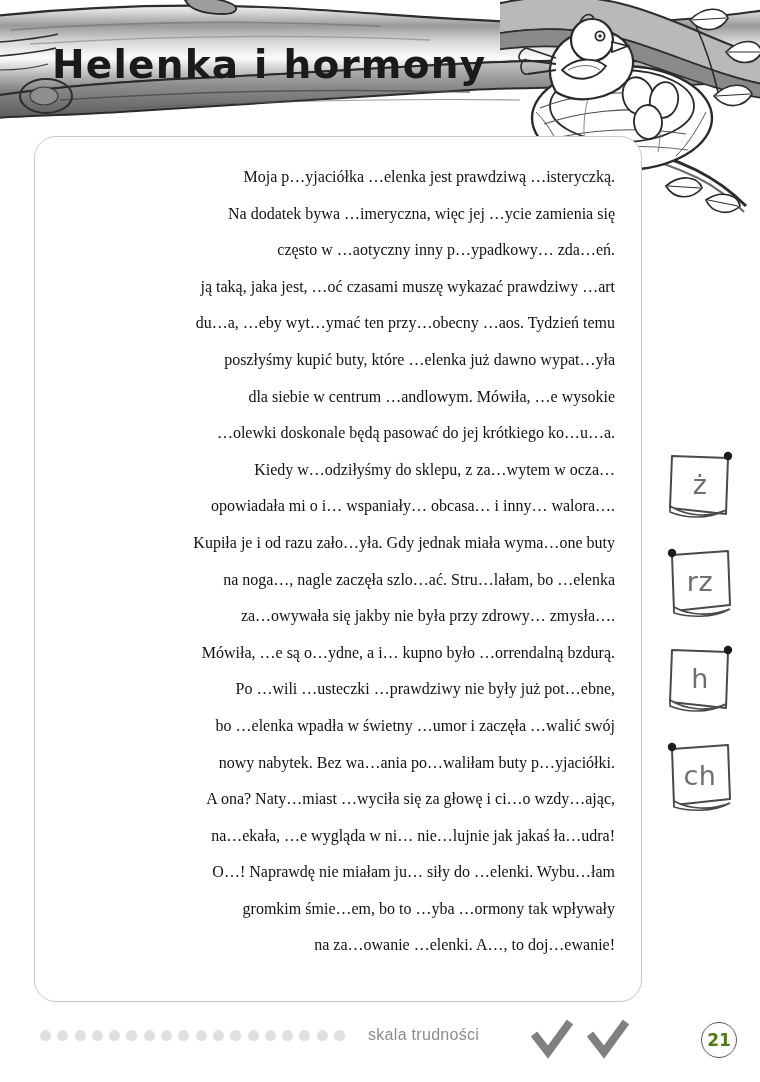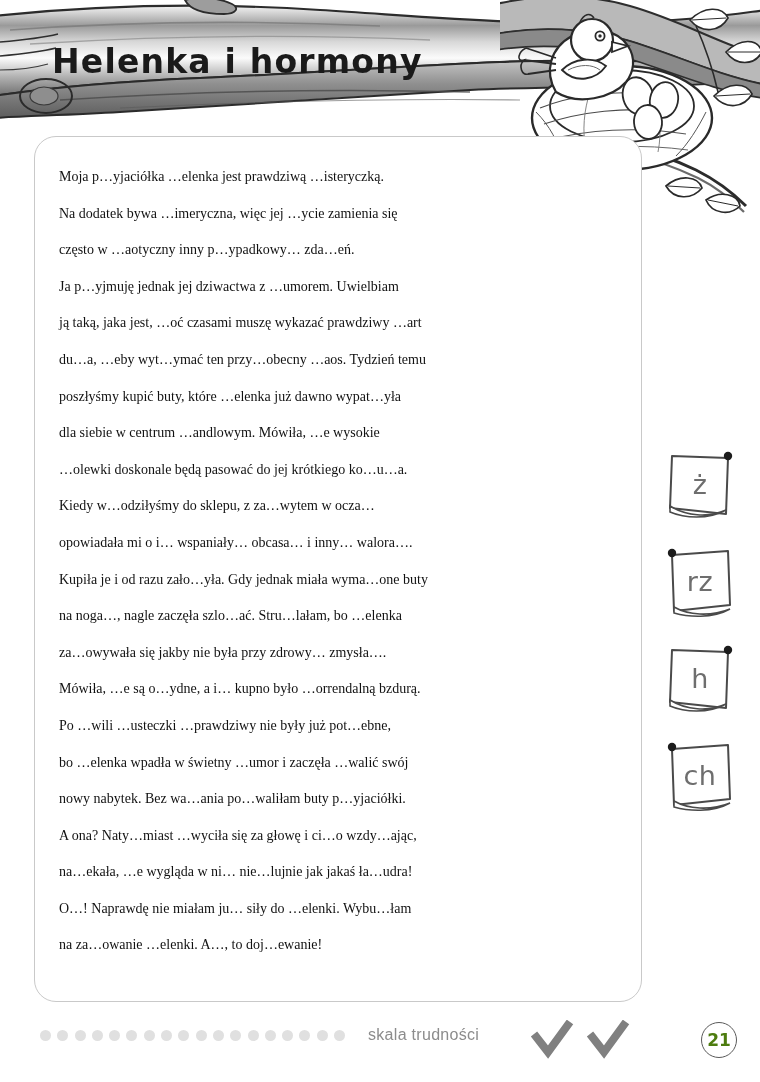--- a/index.html
+++ b/index.html
@@ -29,21 +29,21 @@
     overflow: hidden;
   }
   .branch-banner svg { display: block; }
 
   .title {
     position: absolute;
     left: 52px;
     top: 42px;
     font-family: "DejaVu Sans", sans-serif;
     font-weight: bold;
-    font-size: 33px;
+    font-size: 39px;
     letter-spacing: 1.2px;
     color: #1a1a1a;
     white-space: nowrap;
     z-index: 6;
   }
 
   
   .bird-art {
     position: absolute;
     right: 0;
@@ -62,23 +62,24 @@
     height: 866px;
     background: #ffffff;
     border: 1.3px solid #c9c9c9;
     border-radius: 22px;
     box-sizing: border-box;
     z-index: 7;
     padding: 22px 26px 0 24px;
   }
   .text-body {
     font-family: "Liberation Serif", serif;
-    font-size: 14px;
+    font-size: 16px;
     color: #111111;
     line-height: 36.6px;
+    text-align: right;
   }
   .text-line {
     white-space: nowrap;
     height: 36.6px;
   }
 
   
   .notes {
     position: absolute;
     left: 664px;
@@ -270,38 +271,38 @@
         <path d="M208,200 L238,206" fill="none" stroke-width="1"></path>
       </g>
     </svg>
   </div>
 
   <div class="text-card">
     <div class="text-body" id="text-body">
         <div class="text-line">Moja p…yjaciółka …elenka jest prawdziwą …isteryczką.</div>
         <div class="text-line">Na dodatek bywa …imeryczna, więc jej …ycie zamienia się</div>
         <div class="text-line">często w …aotyczny inny p…ypadkowy… zda…eń.</div>
-        <div class="text-line">Ja p…yjmuję jednak jej dziwactwa z …umorem. Uwielbiam</div>
         <div class="text-line">ją taką, jaka jest, …oć czasami muszę wykazać prawdziwy …art</div>
         <div class="text-line">du…a, …eby wyt…ymać ten przy…obecny …aos. Tydzień temu</div>
         <div class="text-line">poszłyśmy kupić buty, które …elenka już dawno wypat…yła</div>
         <div class="text-line">dla siebie w centrum …andlowym. Mówiła, …e wysokie</div>
         <div class="text-line">…olewki doskonale będą pasować do jej krótkiego ko…u…a.</div>
         <div class="text-line">Kiedy w…odziłyśmy do sklepu, z za…wytem w ocza…</div>
         <div class="text-line">opowiadała mi o i… wspaniały… obcasa… i inny… walora….</div>
         <div class="text-line">Kupiła je i od razu zało…yła. Gdy jednak miała wyma…one buty</div>
         <div class="text-line">na noga…, nagle zaczęła szlo…ać. Stru…lałam, bo …elenka</div>
         <div class="text-line">za…owywała się jakby nie była przy zdrowy… zmysła….</div>
         <div class="text-line">Mówiła, …e są o…ydne, a i… kupno było …orrendalną bzdurą.</div>
         <div class="text-line">Po …wili …usteczki …prawdziwy nie były już pot…ebne,</div>
         <div class="text-line">bo …elenka wpadła w świetny …umor i zaczęła …walić swój</div>
         <div class="text-line">nowy nabytek. Bez wa…ania po…waliłam buty p…yjaciółki.</div>
         <div class="text-line">A ona? Naty…miast …wyciła się za głowę i ci…o wzdy…ając,</div>
         <div class="text-line">na…ekała, …e wygląda w ni… nie…lujnie jak jakaś ła…udra!</div>
         <div class="text-line">O…! Naprawdę nie miałam ju… siły do …elenki. Wybu…łam</div>
+        <div class="text-line">gromkim śmie…em, bo to …yba …ormony tak wpływały</div>
         <div class="text-line">na za…owanie …elenki. A…, to doj…ewanie!</div>
       </div>
   </div>
 
   <div class="notes" id="notes">
       <div class="note">
         <svg width="72" height="76" viewBox="0 0 72 76">
           <path d="M8,8 L64,10 L62,66 L6,60 Z" fill="#ffffff" stroke="#4a4a4a" stroke-width="2" stroke-linejoin="round"></path>
           <path d="M6,58 C22,68 44,70 62,62 C44,72 20,70 6,64 Z" fill="#ffffff" stroke="#4a4a4a" stroke-width="1.6"></path>
           <circle cx="64" cy="8" r="4.2" fill="#1c1c1c"></circle>

